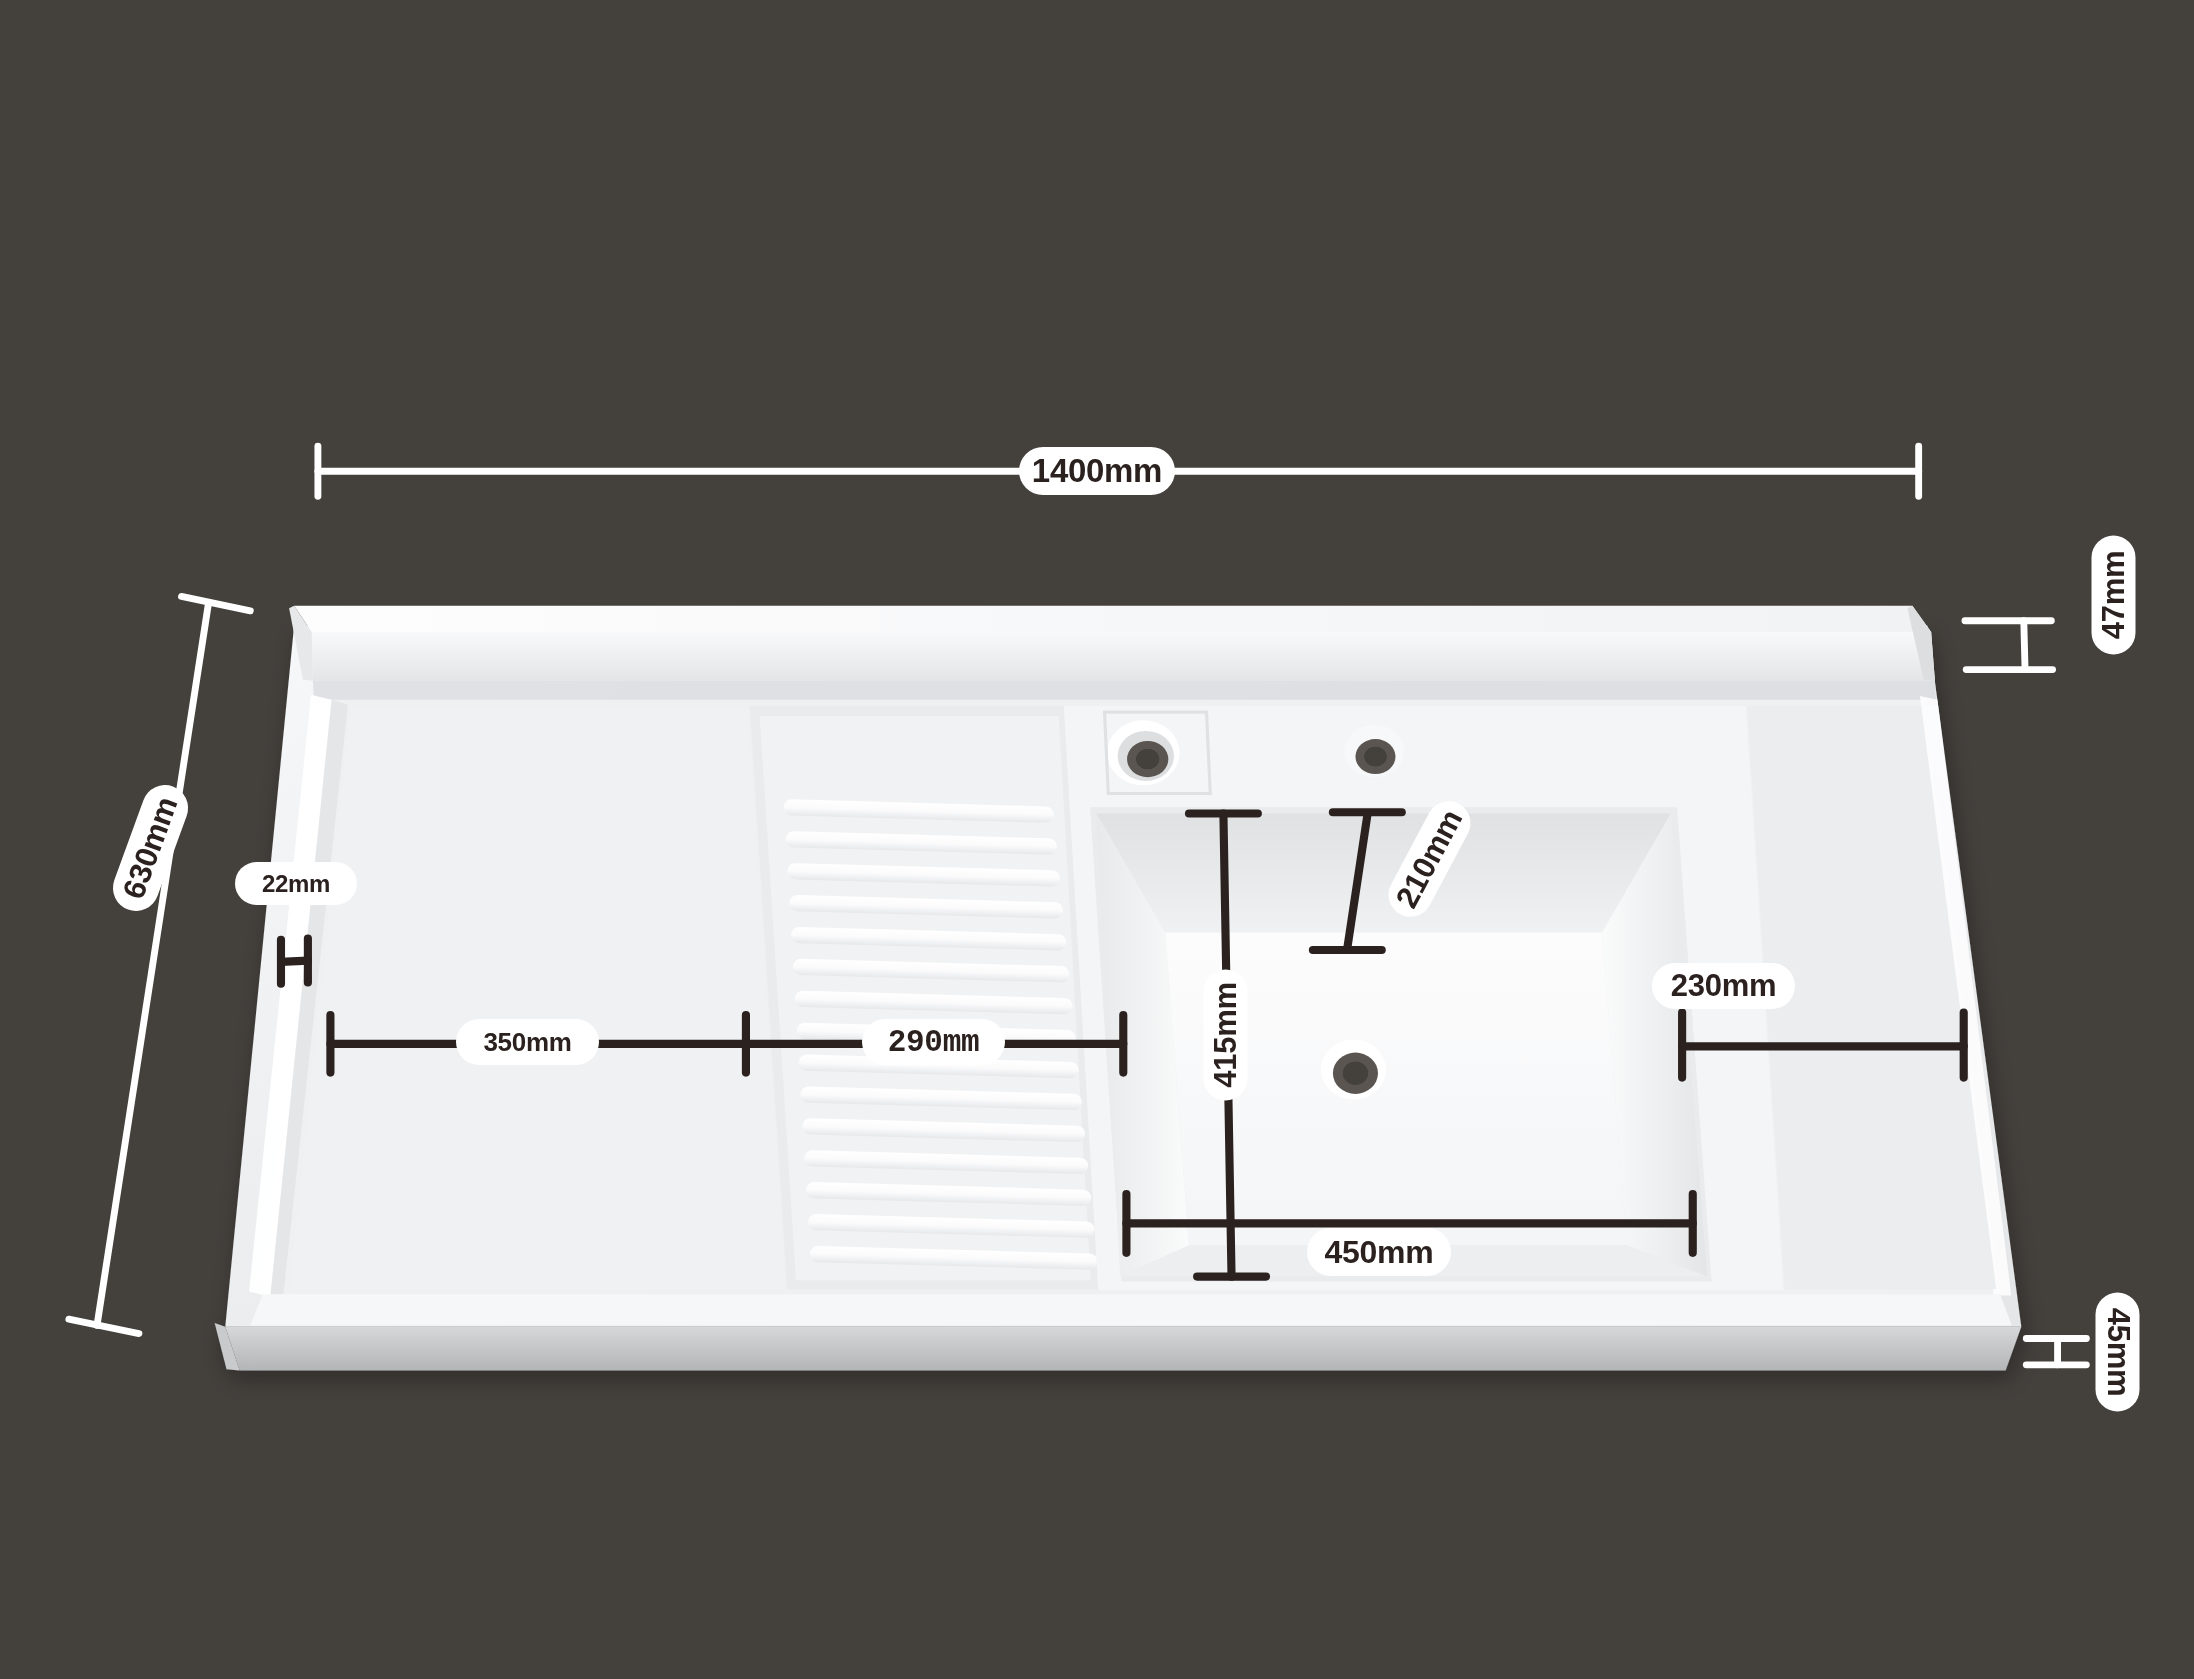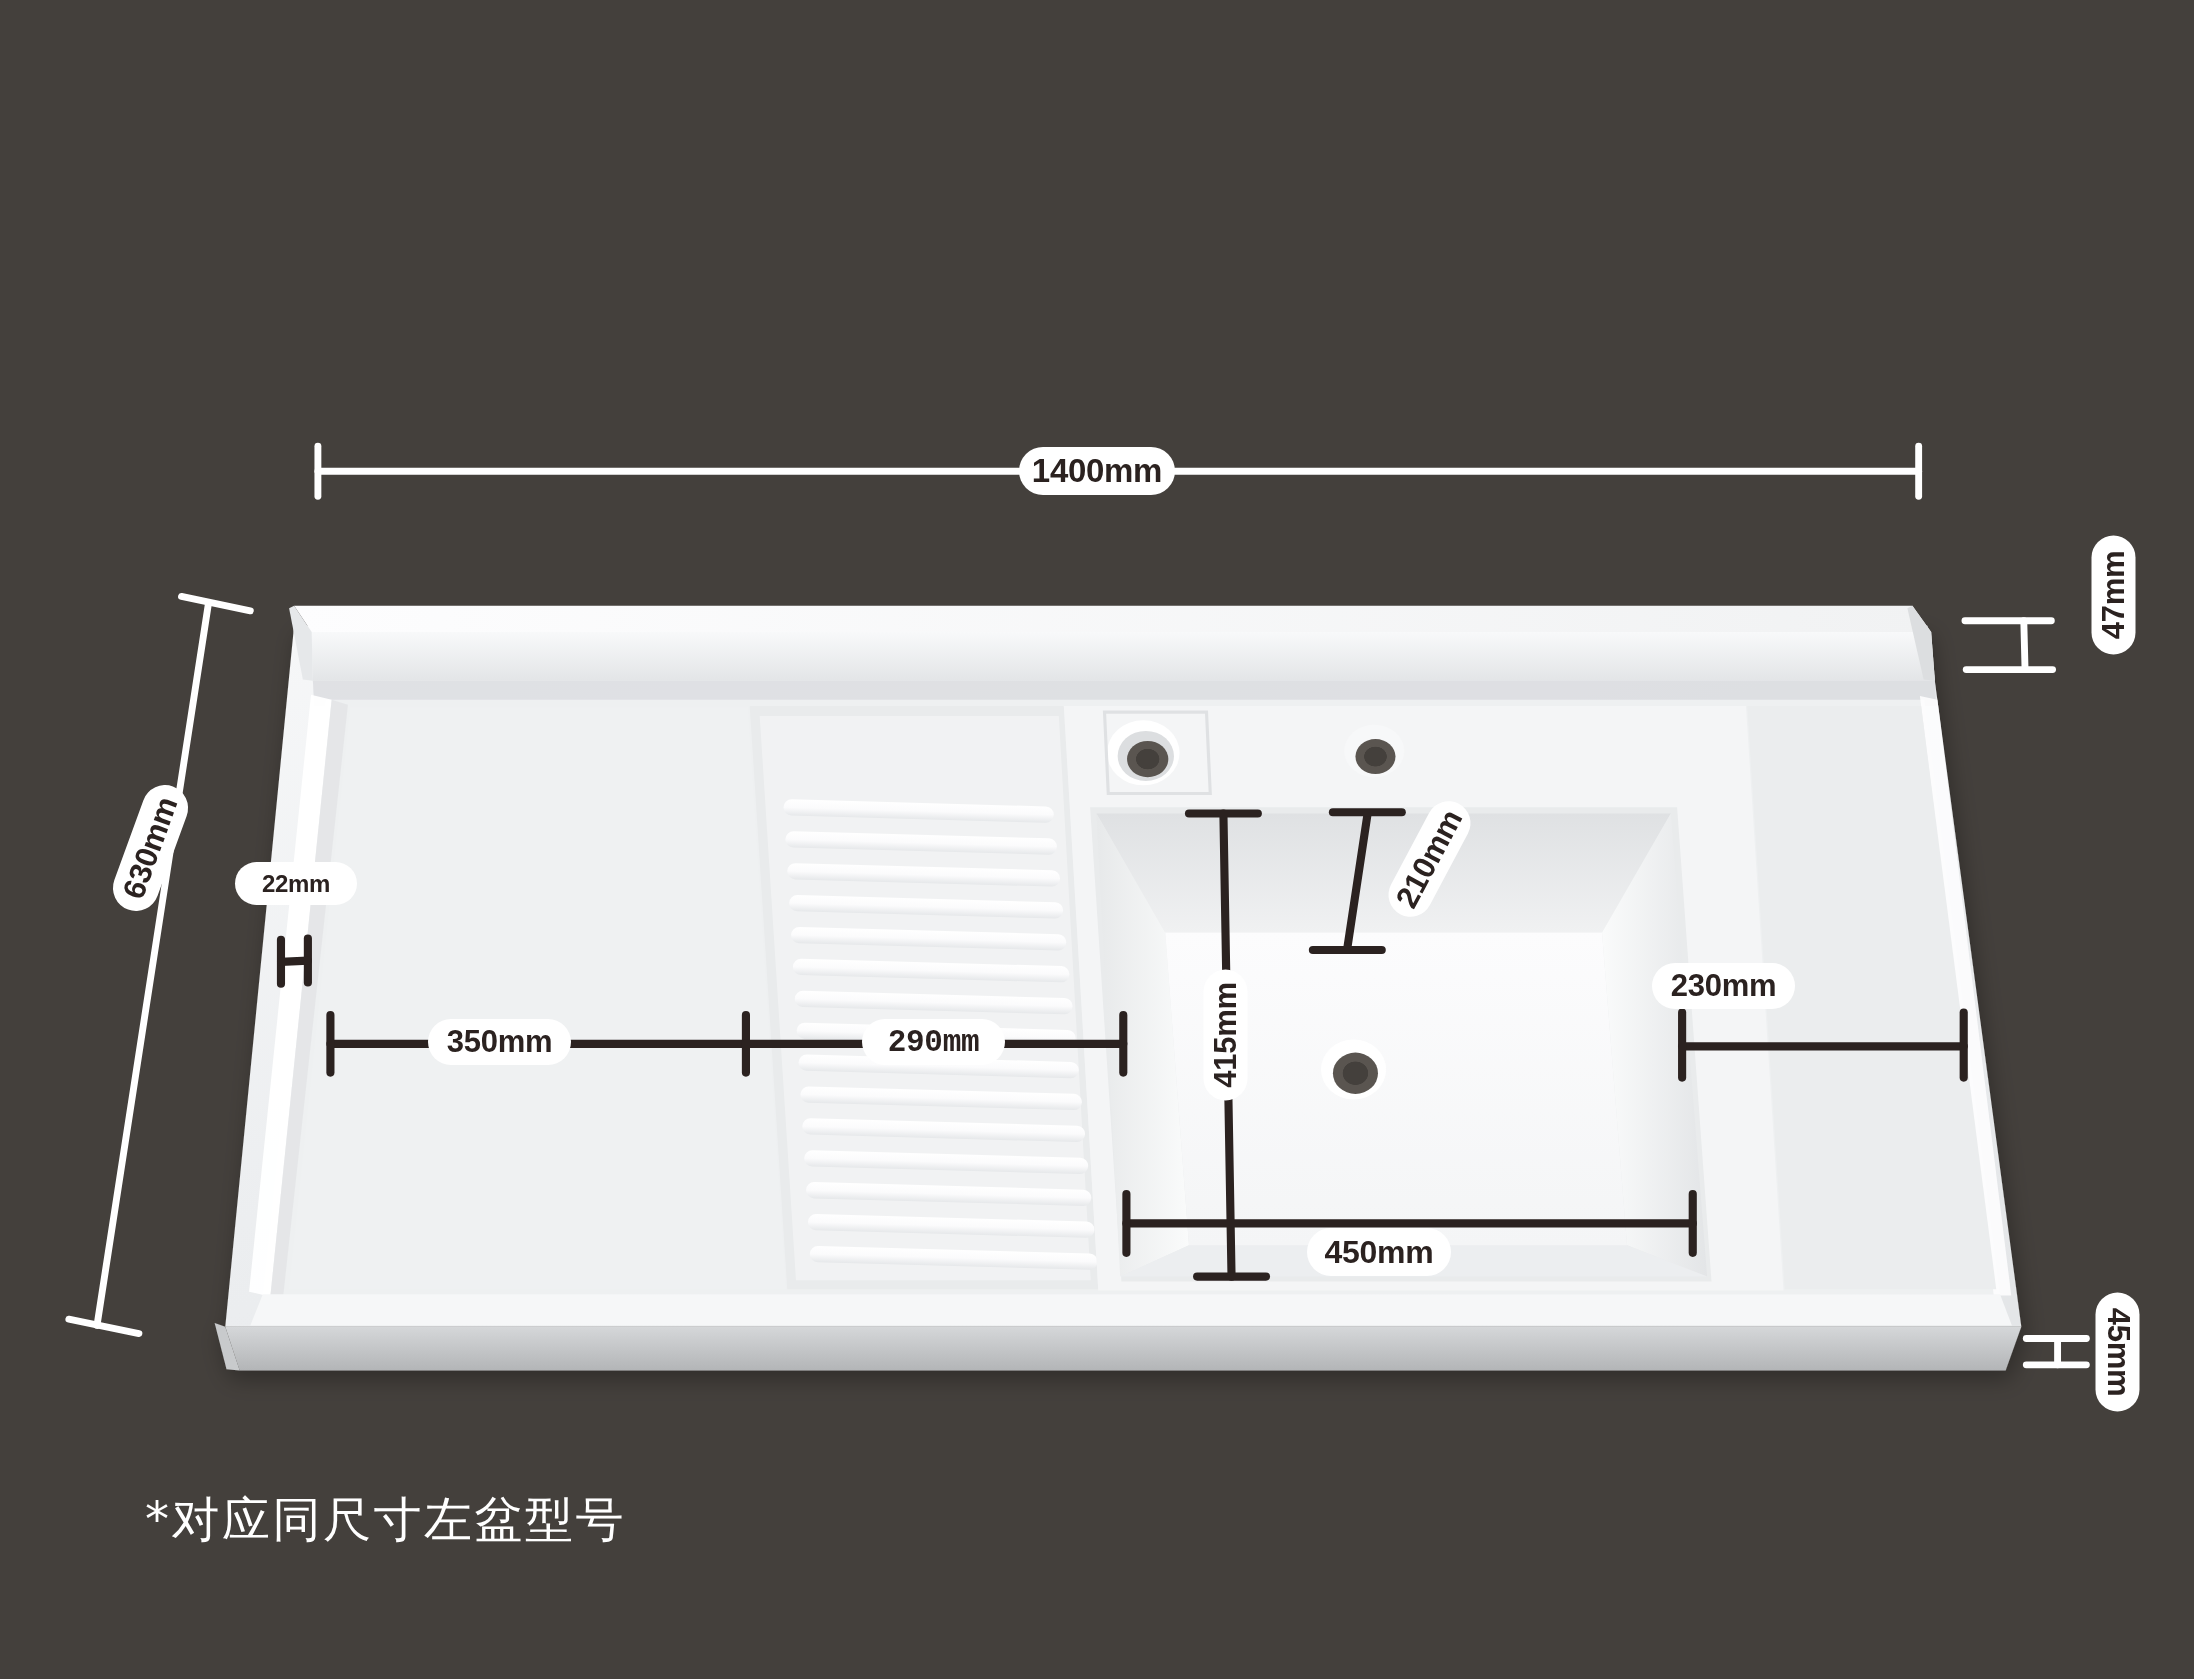--- a/index.html
+++ b/index.html
@@ -246,21 +246,21 @@
   </div>
 
   <div class="pill r20" style="left:2058px;top:1330px;width:119px;height:44px;font-size:31px;transform:rotate(90deg);transform-origin:center center;">
     <span>45mm</span>
   </div>
 
   <div class="pill r20" style="left:235px;top:862px;width:122px;height:43px;font-size:24px;">
     <span>22mm</span>
   </div>
 
-  <div class="pill r20" style="left:428px;top:1019px;width:143px;height:46px;font-size:31px;">
+  <div class="pill r20" style="left:456px;top:1019px;width:143px;height:46px;font-size:26px;">
     <span>350mm</span>
   </div>
 
   <div class="pill r20" style="left:862px;top:1019px;width:143px;height:46px;font-size:31px;font-family:Liberation Mono, monospace;">
     <span>290mm</span>
   </div>
 
   <div class="pill r20" style="left:1367px;top:837px;width:125px;height:44px;font-size:31px;transform:rotate(-62deg);transform-origin:center center;">
     <span>210mm</span>
   </div>
@@ -270,18 +270,15 @@
   </div>
 
   <div class="pill r20" style="left:1307px;top:1199px;width:144px;height:48px;font-size:32px;margin-top:29px;">
     <span>450mm</span>
   </div>
 
   <div class="pill r20" style="left:1652px;top:963px;width:143px;height:46px;font-size:31px;">
     <span>230mm</span>
   </div>
 
-  <div class="cap" style="left:145px;top:1488px;font-size:48px;letter-spacing:2.5px;">
-    <span>*对应同尺寸左盆型号</span>
-  </div>
 
 </div>
 
 
 </body></html>

